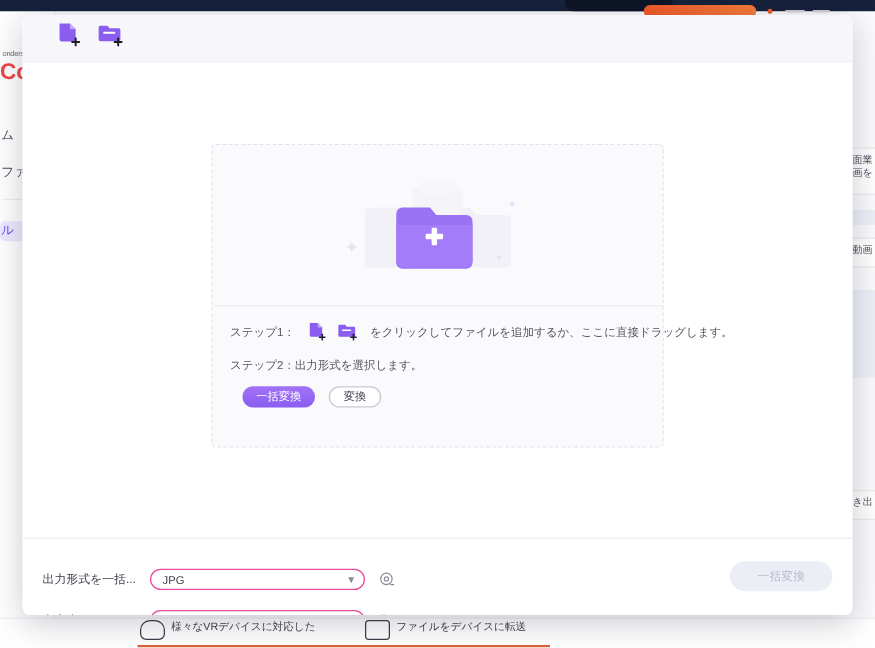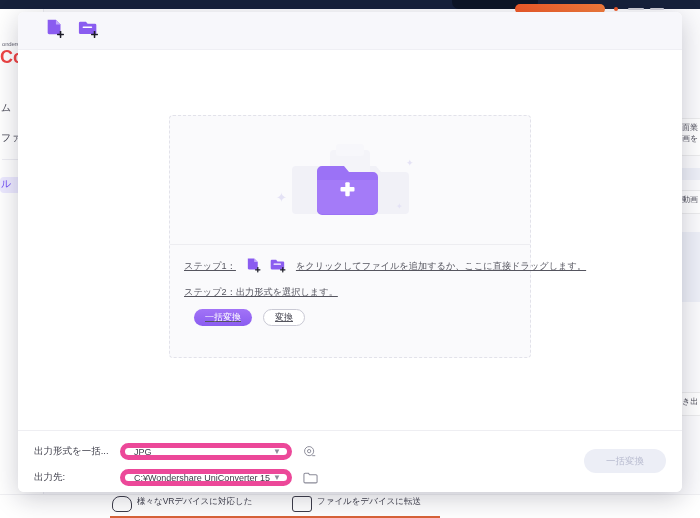--- a/index.html
+++ b/index.html
@@ -132,21 +132,21 @@
   .dz-art { margin-top: 24px; width: 160px; height: 86px; position: relative; }
   .dz-caption {
     margin-top: 16px; font-size: 10.5px; color: #55555f; letter-spacing: .2px;
   }
   .dz-divider {
     width: 100%; height: 1px; background: #ededf1; margin-top: 18px;
   }
   .steps { width: 100%; padding: 12px 14px 0 14px; }
   .step-row {
     display: flex; align-items: center; gap: 3px;
-    font-size: 9.2px; color: #55555f; margin-bottom: 10px; white-space: nowrap; text-decoration: underline;
+    font-size: 9.2px; color: #55555f; margin-bottom: 10px; white-space: nowrap;
   }
   .step-row.s1 { gap: 5px; }
   .step-icons { display: flex; align-items: center; gap: 8px; margin: 0 4px; }
   .btn-pill {
     display: inline-flex; align-items: center; justify-content: center;
     height: 17px; padding: 0 11px; border-radius: 9px;
     font-size: 9px; cursor: pointer; white-space: nowrap;
   }
   .btn-primary {
     background: linear-gradient(180deg,#a273f7,#8a5cf0);
@@ -156,26 +156,26 @@
     background: #ffffff; color: #44444f;
     border: 1px solid #c9c9d4; margin-left: 8px;
   }
 
   
   .modal-footer {
     height: 62px; flex: none; border-top: 1px solid #eeeef2;
     background: #ffffff; position: relative;
     padding: 10px 14px 0 16px;
   }
-  .foot-row { display: flex; align-items: center; height: 21px; margin-bottom: 5px; }
+  .foot-row { display: flex; align-items: center; height: 21px; margin-bottom: 5px; margin-top: 12px; }
   .foot-label {
     font-size: 9.5px; color: #3c3c48; width: 86px; flex: none; white-space: nowrap;
   }
   .sel {
-    width: 172px; height: 17px; border: 5px solid #ec4899; border-radius: 9px;
+    width: 172px; height: 17px; border: 1px solid #ec4899; border-radius: 9px;
     background: #ffffff; display: flex; align-items: center;
     padding: 0 6px 0 9px; font-size: 9px; color: #3c3c48;
     cursor: pointer; position: relative; overflow: hidden;
   }
   .sel-val { flex: 1; overflow: hidden; white-space: nowrap; }
   .caret { color: #8b8b99; font-size: 8px; margin-left: 3px; }
   .foot-icon {
     margin-left: 10px; width: 16px; height: 16px; cursor: pointer;
     color: #8a8a98; display: flex; align-items: center; justify-content: center;
   }

